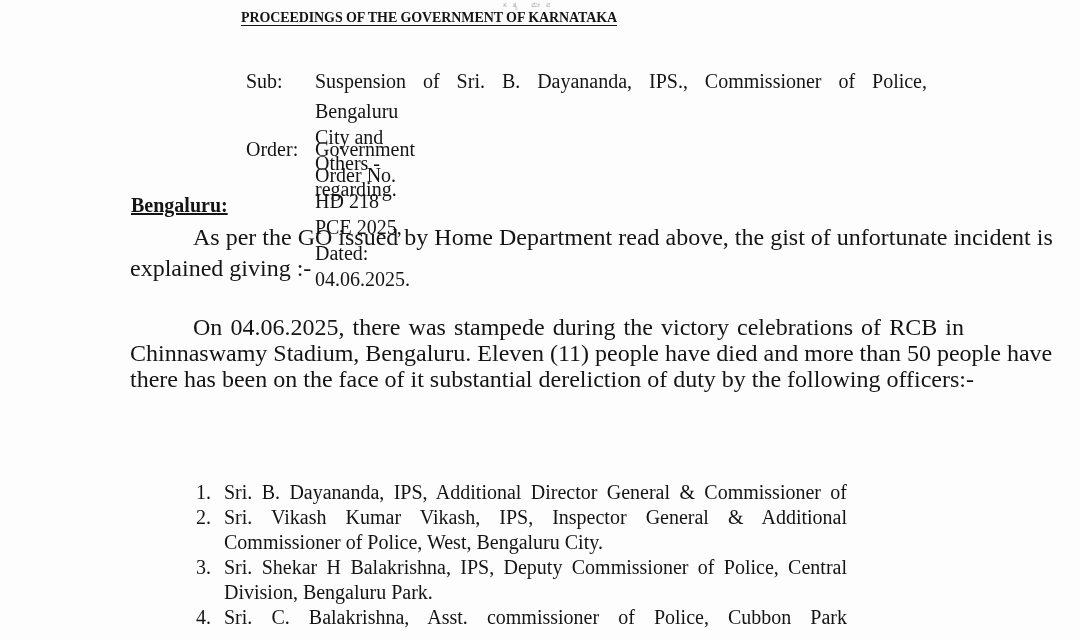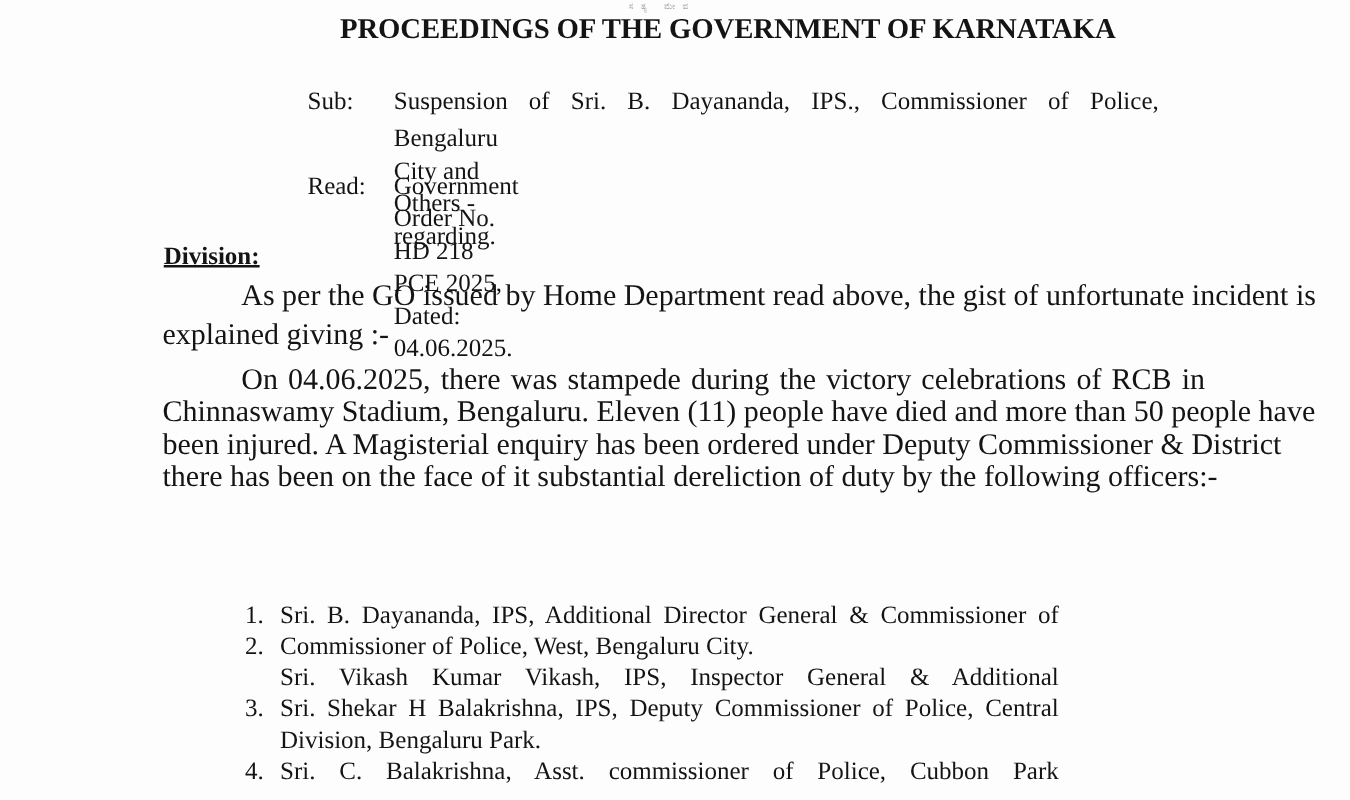--- a/index.html
+++ b/index.html
@@ -1,20 +1,20 @@
 <!DOCTYPE html>
 <html><head>
 <meta charset="utf-8">
 <style>
   html, body { margin:0; padding:0; }
   body { width:1080px; height:640px; overflow:hidden; background:#fdfdfd; color:#141414;
          font-family:"Liberation Serif", serif; position:relative; }
   .emblem { position:absolute; left:503px; top:1px; font-size:7px; color:#999; letter-spacing:6px; }
-  .title { position:absolute; left:272px; top:10px; width:586px; font-size:23px; font-weight:bold;
-           text-underline-offset:3px; white-space:nowrap; letter-spacing:-0.1px; }
+  .title { position:absolute; left:241px; top:10px; width:586px; font-size:14px; font-weight:bold;
+           text-decoration:underline; text-underline-offset:3px; white-space:nowrap; letter-spacing:-0.1px; }
   .row { position:absolute; font-size:20px; line-height:26px; }
   .label { position:absolute; left:246px; }
   .sub-text { position:absolute; left:315px; width:612px; text-align:justify; text-align-last:justify; }
   .sub-text2 { position:absolute; left:315px; }
   .preamble-h { position:absolute; left:131px; top:194px; font-size:20px; font-weight:bold; text-decoration:underline; }
   .para { position:absolute; left:130px; width:834px; font-size:24px; line-height:26px; text-align:justify; }
   .line { display:block; text-align:justify; text-align-last:justify; white-space:nowrap; }
   .line.last { text-align-last:left; }
   .indent { padding-left:63px; }
   .list { position:absolute; left:190px; width:657px; font-size:20px; line-height:25px; }
@@ -30,47 +30,46 @@
 <div class="title">PROCEEDINGS OF THE GOVERNMENT OF KARNATAKA</div>
 
 <div class="row" style="top:68px;">
   <span class="label">Sub:</span>
   <span class="sub-text">Suspension of Sri. B. Dayananda, IPS., Commissioner of Police,</span>
 </div>
 <div class="row" style="top:98px;">
   <span class="sub-text2">Bengaluru City and Others - regarding.</span>
 </div>
 <div class="row" style="top:136px;">
-  <span class="label">Read:</span>
+  <span class="label">Order:</span>
   <span class="sub-text2">Government Order No. HD 218 PCE 2025, Dated: 04.06.2025.</span>
 </div>
 
-<div class="preamble-h">Division:</div>
+<div class="preamble-h">Bengaluru:</div>
 
 <div class="para" style="top:222px; line-height:31px;">
   <span class="line indent">As per the GO issued by Home Department read above, the gist of  unfortunate incident  is</span>
   <span class="line last">explained giving :-</span>
 </div>
 
-<div class="para" style="top:291px;">
+<div class="para" style="top:314px;">
   <span class="line indent">On 04.06.2025, there was stampede during the victory celebrations of RCB in</span>
   <span class="line">Chinnaswamy Stadium, Bengaluru.  Eleven (11) people have died and more than 50 people have</span>
-  <span class="line">been injured. A Magisterial enquiry has been ordered under Deputy Commissioner &amp; District</span>
   <span class="line last">there has been on the face of it substantial dereliction of duty by the following officers:-</span>
 </div>
 
 <div class="list" style="top:480px;">
   <div class="li">
     <span class="num">1.</span>
     <span class="ln">Sri. B. Dayananda, IPS,  Additional Director General &amp; Commissioner of</span>
   </div>
   <div class="li">
     <span class="num">2.</span>
+    <span class="ln">Sri. Vikash Kumar Vikash, IPS, Inspector General &amp; Additional</span>
     <span class="ln last">Commissioner of Police, West, Bengaluru City.</span>
-    <span class="ln">Sri. Vikash Kumar Vikash, IPS, Inspector General &amp; Additional</span>
   </div>
   <div class="li">
     <span class="num">3.</span>
     <span class="ln">Sri. Shekar H Balakrishna, IPS, Deputy Commissioner of Police, Central</span>
     <span class="ln last">Division, Bengaluru Park.</span>
   </div>
   <div class="li">
     <span class="num">4.</span>
     <span class="ln">Sri. C. Balakrishna, Asst. commissioner of Police, Cubbon Park</span>
   </div>

